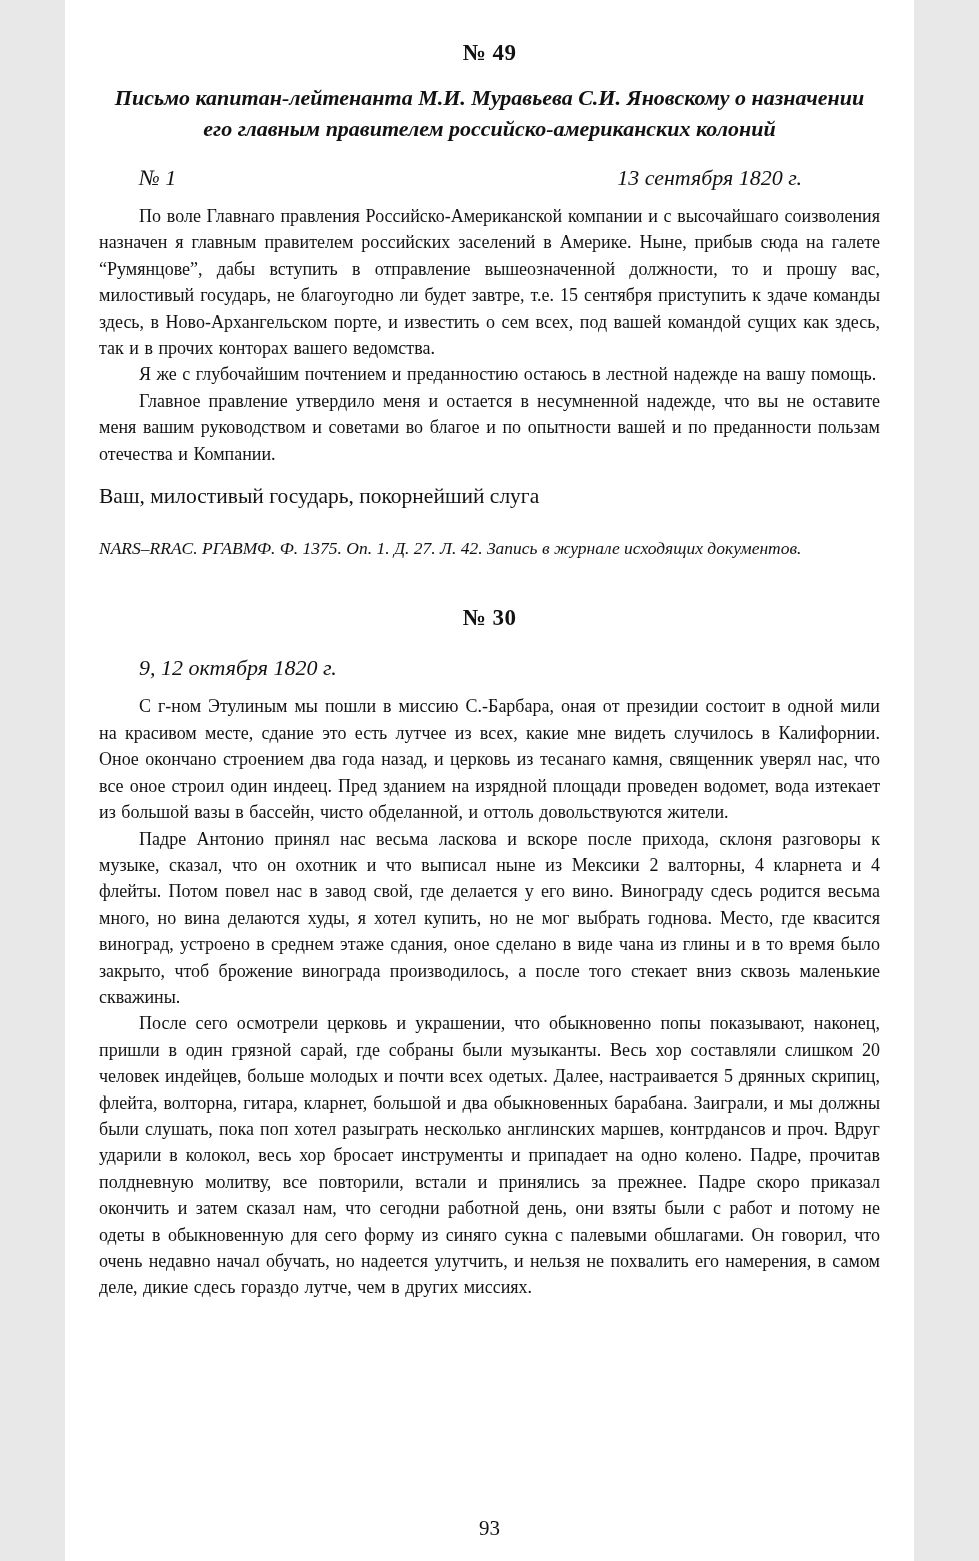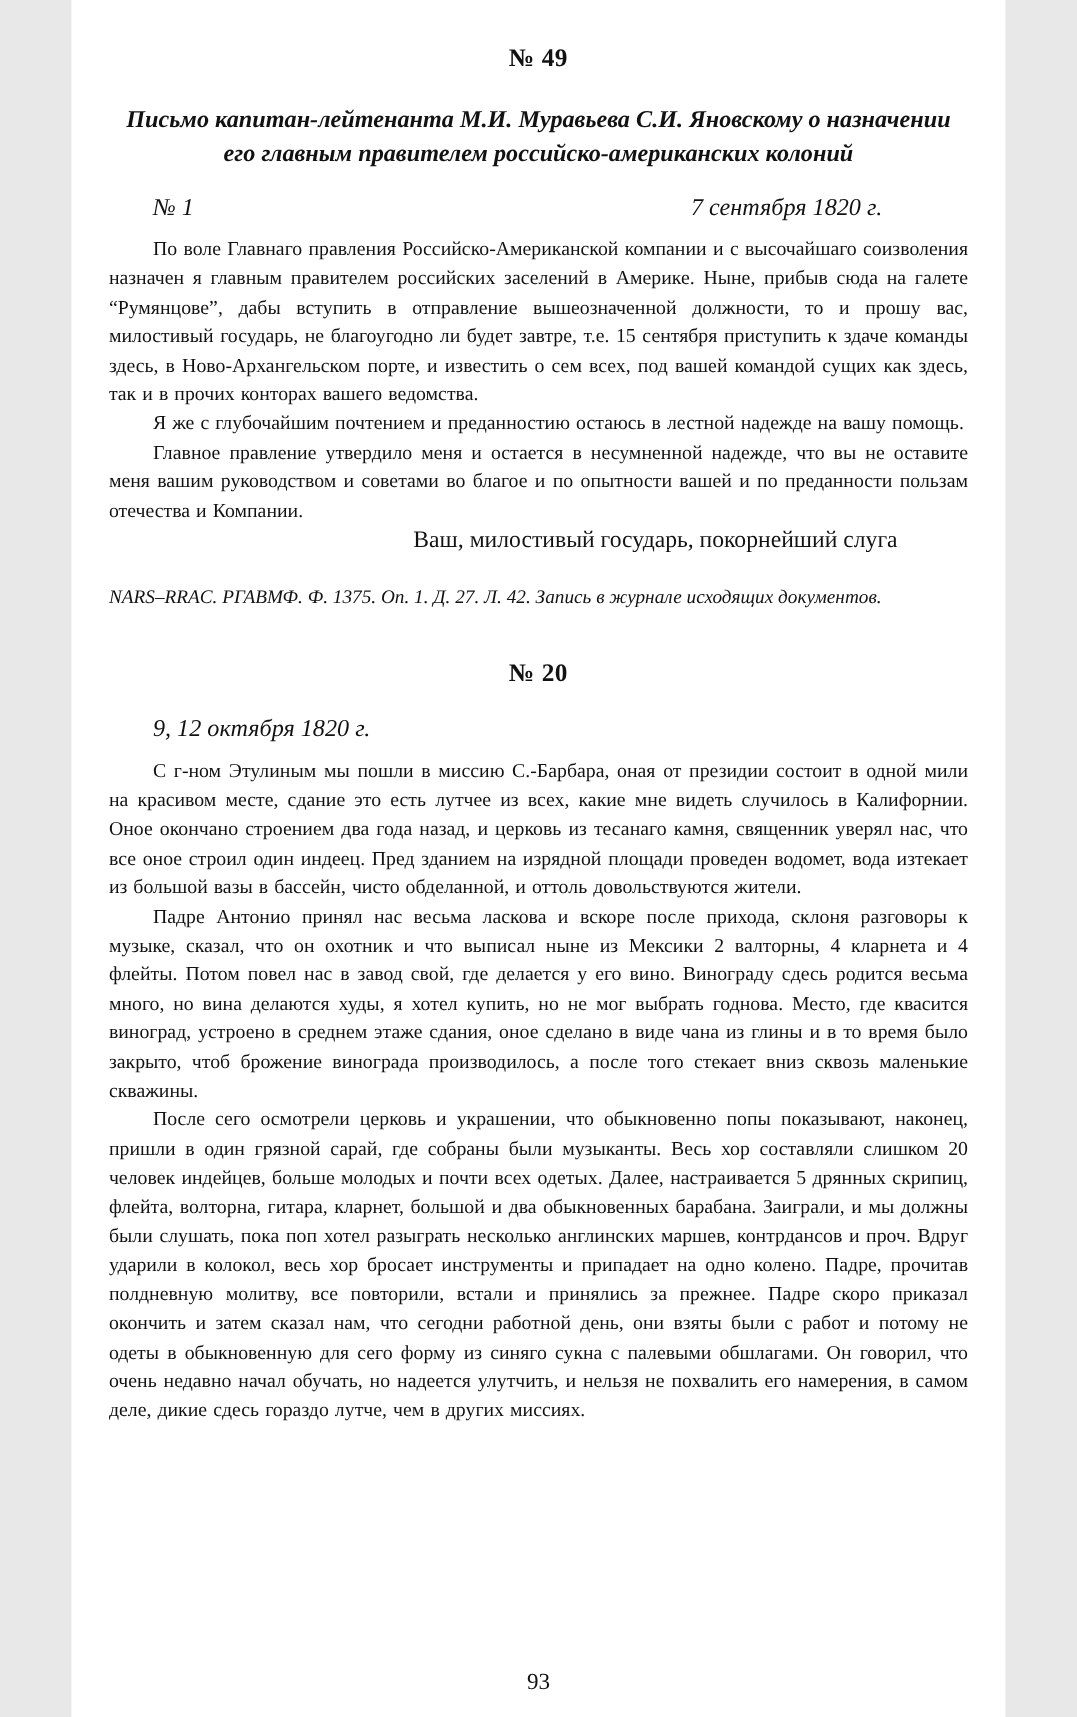--- a/index.html
+++ b/index.html
@@ -25,21 +25,21 @@
     font-size: 23px;
     letter-spacing: 0.5px;
   }
   .doc-title {
     text-align: center;
     font-weight: bold;
     font-style: italic;
     font-size: 22px;
     line-height: 31px;
     max-width: 858px;
-    margin: 26px auto 0 auto;
+    margin: 16px auto 0 auto;
   }
   .doc-meta {
     display: flex;
     justify-content: space-between;
     align-items: baseline;
     font-style: italic;
     font-size: 22px;
     margin-top: 21px;
     padding-left: 40px;
     padding-right: 78px;
@@ -52,25 +52,24 @@
   }
   .body-text p {
     margin: 0;
     font-size: 18px;
     line-height: 26.4px;
     text-align: justify;
     text-indent: 40px;
     word-spacing: 1px;
   }
   .signature {
-    text-align: right;
     font-size: 21.5px;
     line-height: 26.4px;
     padding-right: 64px;
-    margin-top: 0;
+    margin-top: 16px;
   }
   .citation {
     font-style: italic;
     font-size: 17.5px;
     line-height: 22px;
     margin-top: 28px;
   }
   .doc50-number {
     margin-top: 46px;
   }
@@ -88,36 +87,36 @@
 
 <div class="scan-page">
 
   <section>
     <div class="doc-number">№ 49</div>
 
     <div class="doc-title">Письмо капитан-лейтенанта М.И. Муравьева С.И. Яновскому о назначении его главным правителем российско-американских колоний</div>
 
     <div class="doc-meta">
       <span>№ 1</span>
-      <span>7 сентября 1820 г.</span>
+      <span>13 сентября 1820 г.</span>
     </div>
 
     <div class="body-text">
       <p>По воле Главнаго правления Российско-Американской компании и с высочайшаго соизволения назначен я главным правителем российских заселений в Америке. Ныне, прибыв сюда на галете “Румянцове”, дабы вступить в отправление вышеозначенной должности, то и прошу вас, милостивый государь, не благоугодно ли будет завтре, т.е. 15 сентября приступить к здаче команды здесь, в Ново-Архангельском порте, и известить о сем всех, под вашей командой сущих как здесь, так и в прочих конторах вашего ведомства.</p>
       <p>Я же с глубочайшим почтением и преданностию остаюсь в лестной надежде на вашу помощь.</p>
       <p>Главное правление утвердило меня и остается в несумненной надежде, что вы не оставите меня вашим руководством и советами во благое и по опытности вашей и по преданности пользам отечества и Компании.</p>
     </div>
 
     <div class="signature">Ваш, милостивый государь, покорнейший слуга</div>
 
     <div class="citation">NARS–RRAC. РГАВМФ. Ф. 1375. Оп. 1. Д. 27. Л. 42. Запись в журнале исходящих документов.</div>
   </section>
 
   <section>
-    <div class="doc-number doc50-number">№ 20</div>
+    <div class="doc-number doc50-number">№ 30</div>
 
 
     <div class="doc-meta right-only">
       <span>9, 12 октября 1820 г.</span>
     </div>
 
     <div class="body-text">
       <p>С г-ном Этулиным мы пошли в миссию С.-Барбара, оная от президии состоит в одной мили на красивом месте, сдание это есть лутчее из всех, какие мне видеть случилось в Калифорнии. Оное окончано строением два года назад, и церковь из тесанаго камня, священник уверял нас, что все оное строил один индеец. Пред зданием на изрядной площади проведен водомет, вода изтекает из большой вазы в бассейн, чисто обделанной, и оттоль довольствуются жители.</p>
       <p>Падре Антонио принял нас весьма ласкова и вскоре после прихода, склоня разговоры к музыке, сказал, что он охотник и что выписал ныне из Мексики 2 валторны, 4 кларнета и 4 флейты. Потом повел нас в завод свой, где делается у его вино. Винограду сдесь родится весьма много, но вина делаются худы, я хотел купить, но не мог выбрать годнова. Место, где квасится виноград, устроено в среднем этаже сдания, оное сделано в виде чана из глины и в то время было закрыто, чтоб брожение винограда производилось, а после того стекает вниз сквозь маленькие скважины.</p>
       <p>После сего осмотрели церковь и украшении, что обыкновенно попы показывают, наконец, пришли в один грязной сарай, где собраны были музыканты. Весь хор составляли слишком 20 человек индейцев, больше молодых и почти всех одетых. Далее, настраивается 5 дрянных скрипиц, флейта, волторна, гитара, кларнет, большой и два обыкновенных барабана. Заиграли, и мы должны были слушать, пока поп хотел разыграть несколько англинских маршев, контрдансов и проч. Вдруг ударили в колокол, весь хор бросает инструменты и припадает на одно колено. Падре, прочитав полдневную молитву, все повторили, встали и принялись за прежнее. Падре скоро приказал окончить и затем сказал нам, что сегодни работной день, они взяты были с работ и потому не одеты в обыкновенную для сего форму из синяго сукна с палевыми обшлагами. Он говорил, что очень недавно начал обучать, но надеется улутчить, и нельзя не похвалить его намерения, в самом деле, дикие сдесь гораздо лутче, чем в других миссиях.</p>

